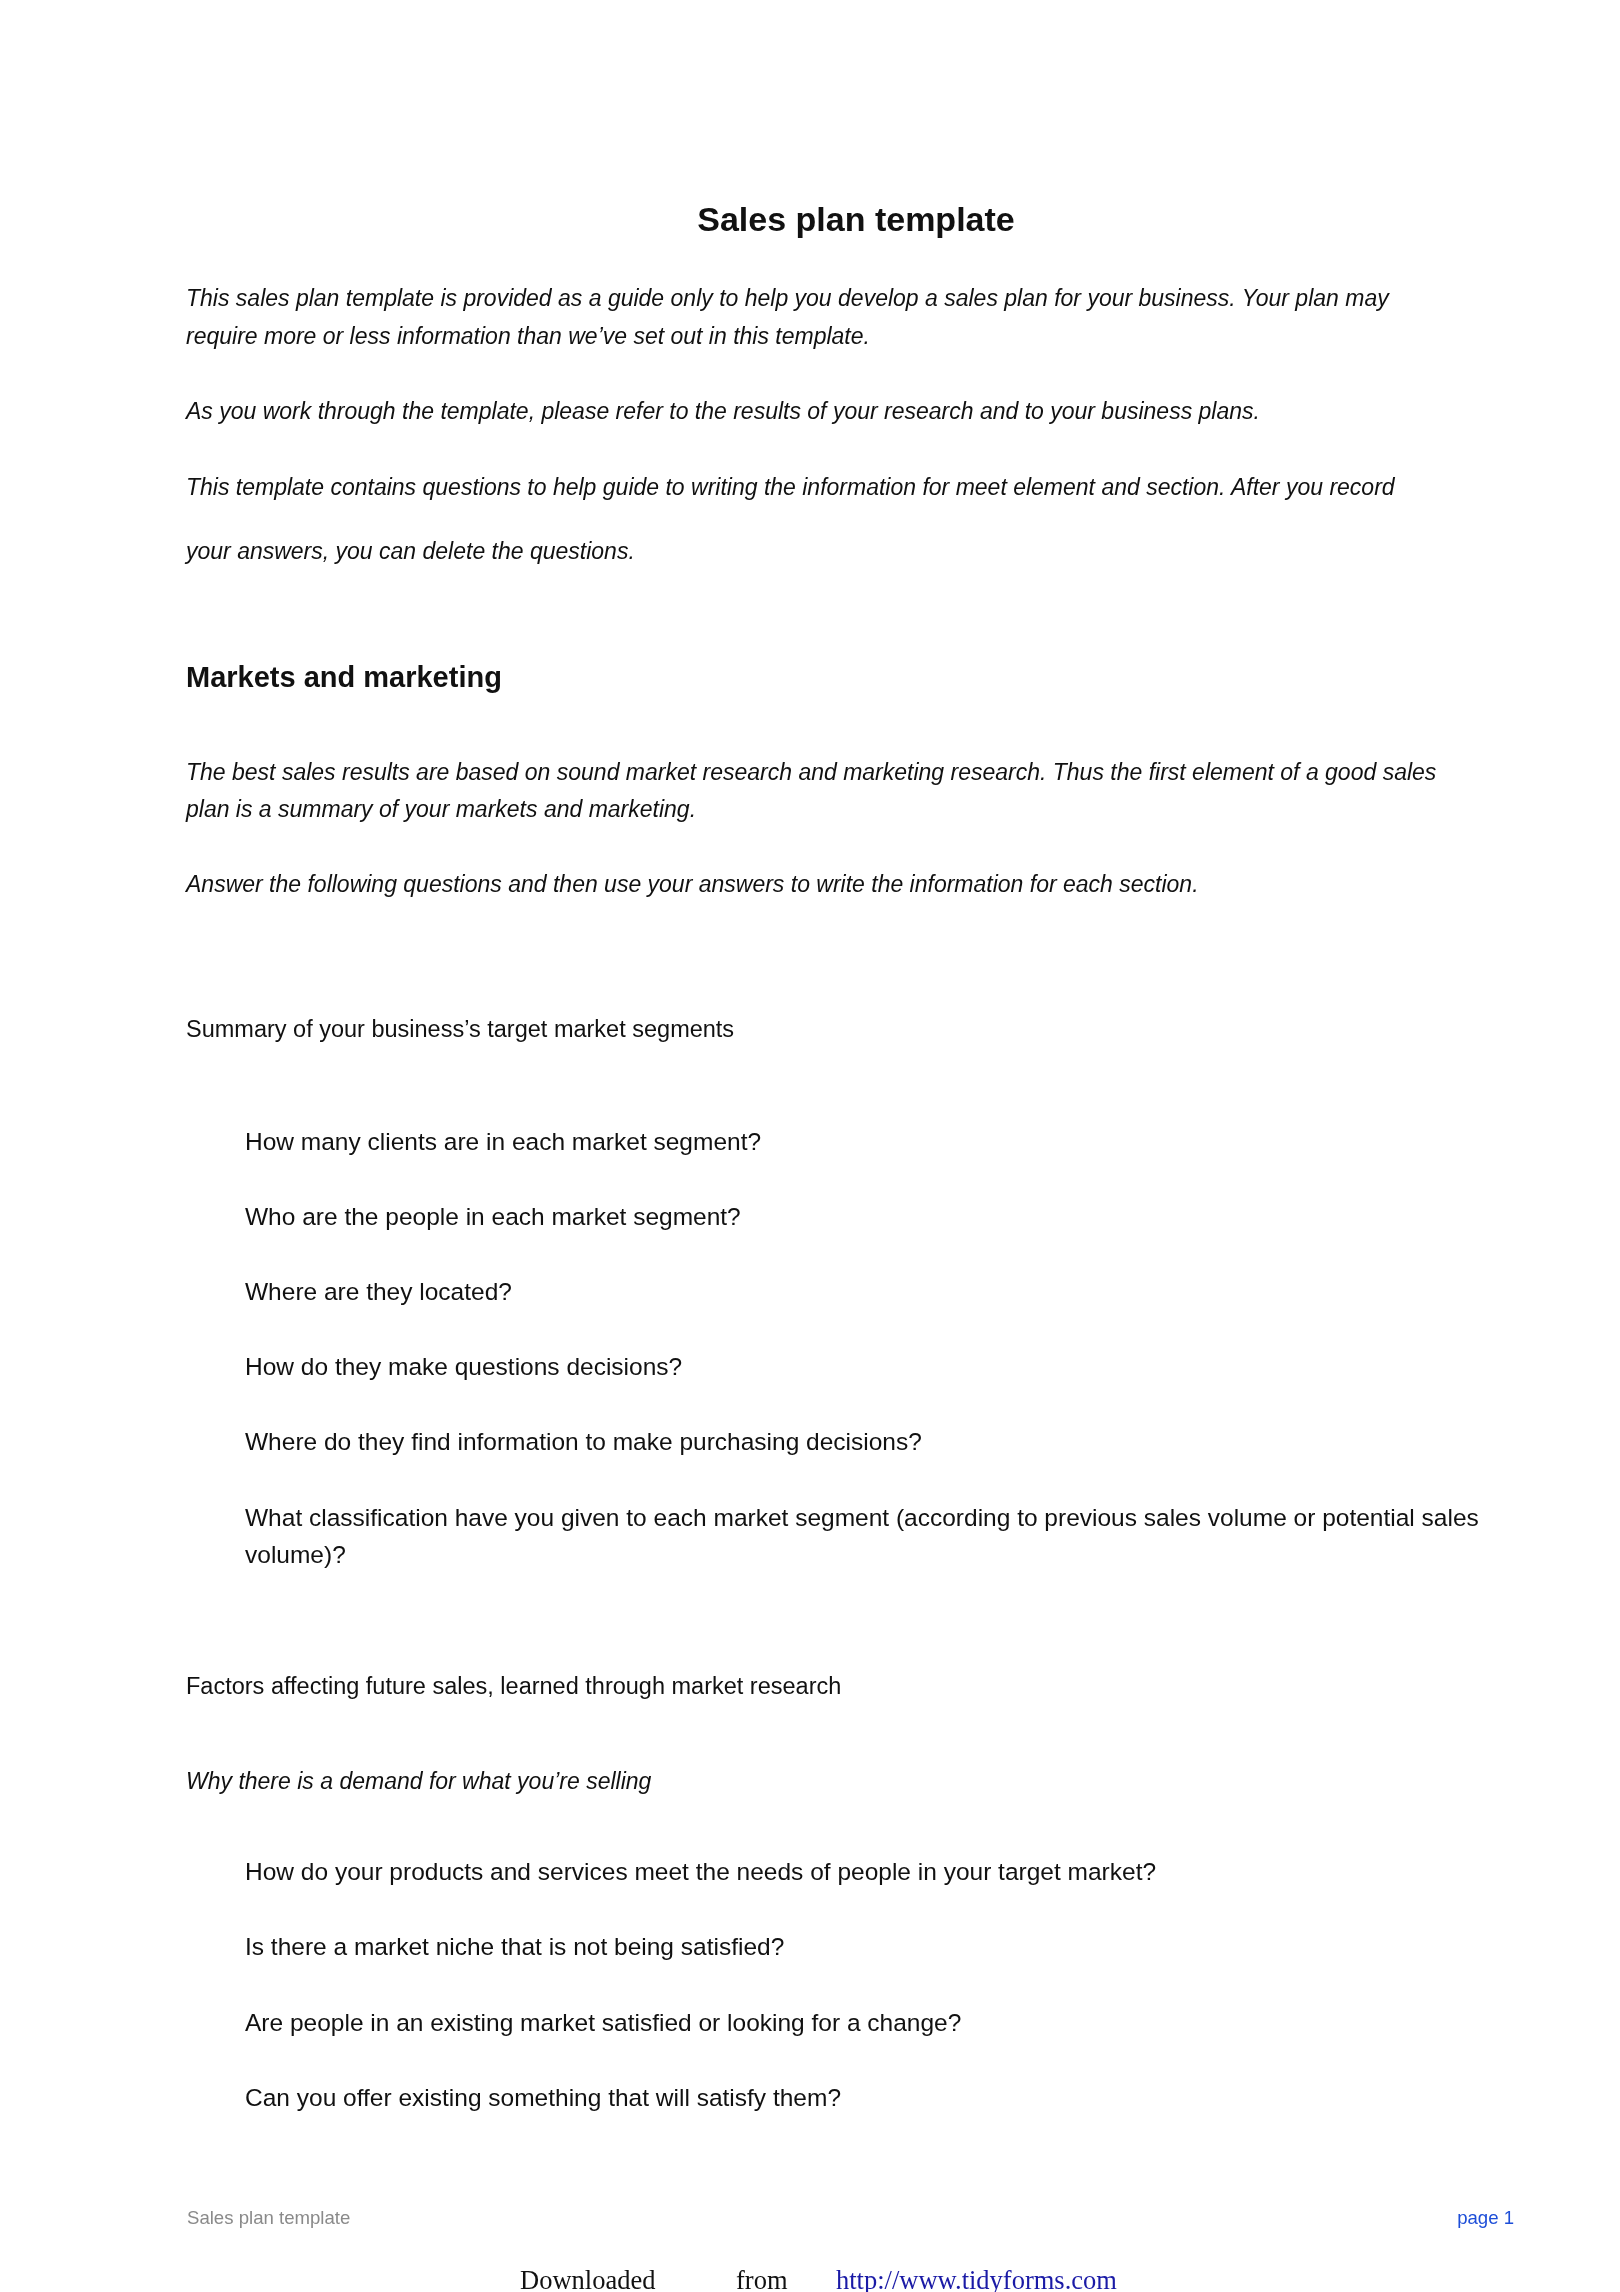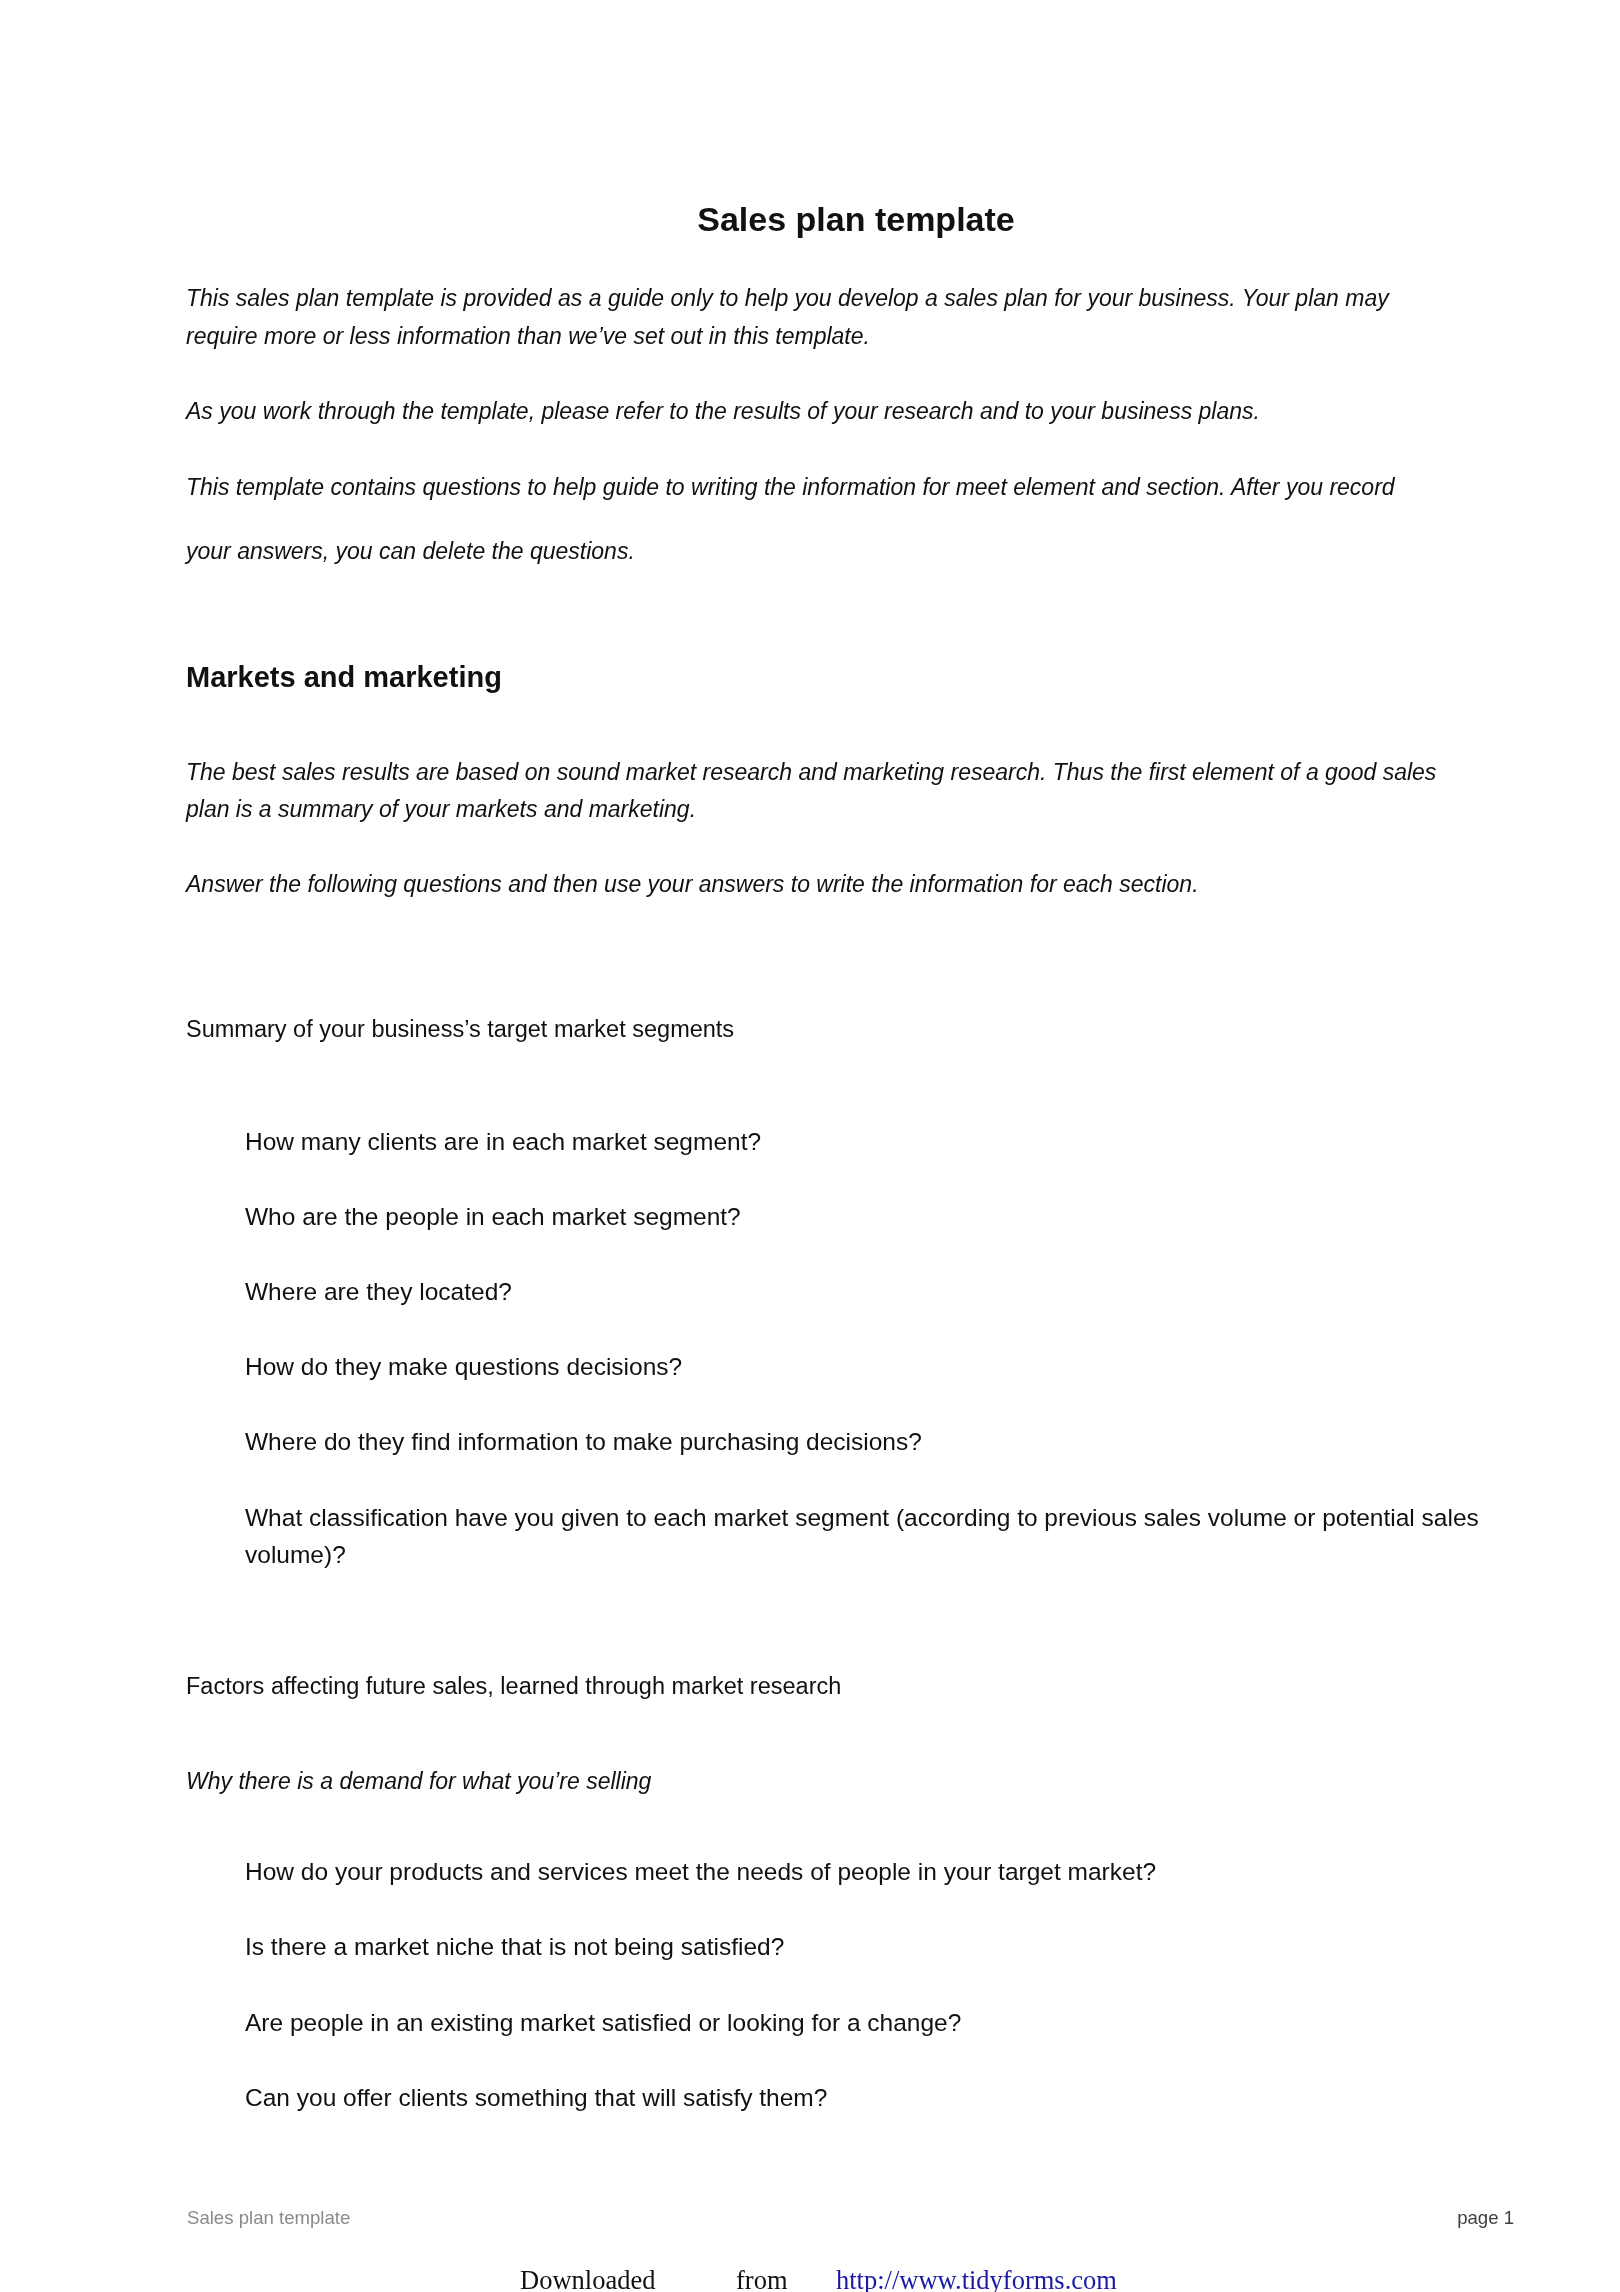--- a/index.html
+++ b/index.html
@@ -5,21 +5,21 @@
   html, body { margin:0; padding:0; background:#ffffff; }
   body { width:1620px; height:2293px; position:relative; overflow:hidden;
          font-family:"Liberation Sans", "DejaVu Sans", sans-serif; color:#111; }
   .abs { position:absolute; white-space:nowrap;padding-left:46px; }
   .title { left:0; width:1620px; text-align:center; top:200px; font-size:34px; font-weight:bold; }
   .it { font-style:italic; font-size:23px; left:140px; line-height:37px; }
   .h2 { left:140px; font-size:29px; font-weight:bold;text-align:right; }
   .h3 { left:140px; font-size:23.5px; font-weight:normal; }
   .q { left:199px; font-size:24.5px; line-height:37px;margin-top:14px; }
   .footer-l { left:141px; top:2207px; font-size:18.6px; color:#8a8a8a; }
-  .footer-r { right:106px; top:2207px; font-size:18.6px; color:#404040; }
+  .footer-r { right:106px; top:2207px; font-size:18.6px; color:#1d4ed8; }
   .dl { top:2265px; font-family:"Liberation Serif", "DejaVu Serif", serif; font-size:26.5px; color:#111; }
   .dl-link { color:#1a1aa6; text-decoration:none; }
 </style>
 </head>
 <body>
 
 <div>
   <div class="abs title">Sales plan template</div>
 
   <div class="abs it" style="top:280px">This sales plan template is provided as a guide only to help you develop a sales plan for your business. Your plan may</div>
@@ -43,21 +43,21 @@
   <div class="abs q" style="top:1409px">Where do they find information to make purchasing decisions?</div>
   <div class="abs q" style="top:1485px">What classification have you given to each market segment (according to previous sales volume or potential sales</div>
   <div class="abs q" style="top:1522px">volume)?</div>
 
   <div class="abs h3" style="top:1673px">Factors affecting future sales, learned through market research</div>
   <div class="abs it" style="top:1763px">Why there is a demand for what you’re selling</div>
 
   <div class="abs q" style="top:1839px">How do your products and services meet the needs of people in your target market?</div>
   <div class="abs q" style="top:1914px">Is there a market niche that is not being satisfied?</div>
   <div class="abs q" style="top:1990px">Are people in an existing market satisfied or looking for a change?</div>
-  <div class="abs q" style="top:2065px">Can you offer clients something that will satisfy them?</div>
+  <div class="abs q" style="top:2065px">Can you offer existing something that will satisfy them?</div>
 
   <div class="abs footer-l">Sales plan template</div>
   <div class="abs footer-r">page 1</div>
 
   <div class="abs dl" style="left:474px">Downloaded</div>
   <div class="abs dl" style="left:690px">from</div>
   <a class="abs dl dl-link" style="left:790px" href="#">http://www.tidyforms.com</a>
 </div>
 
 

